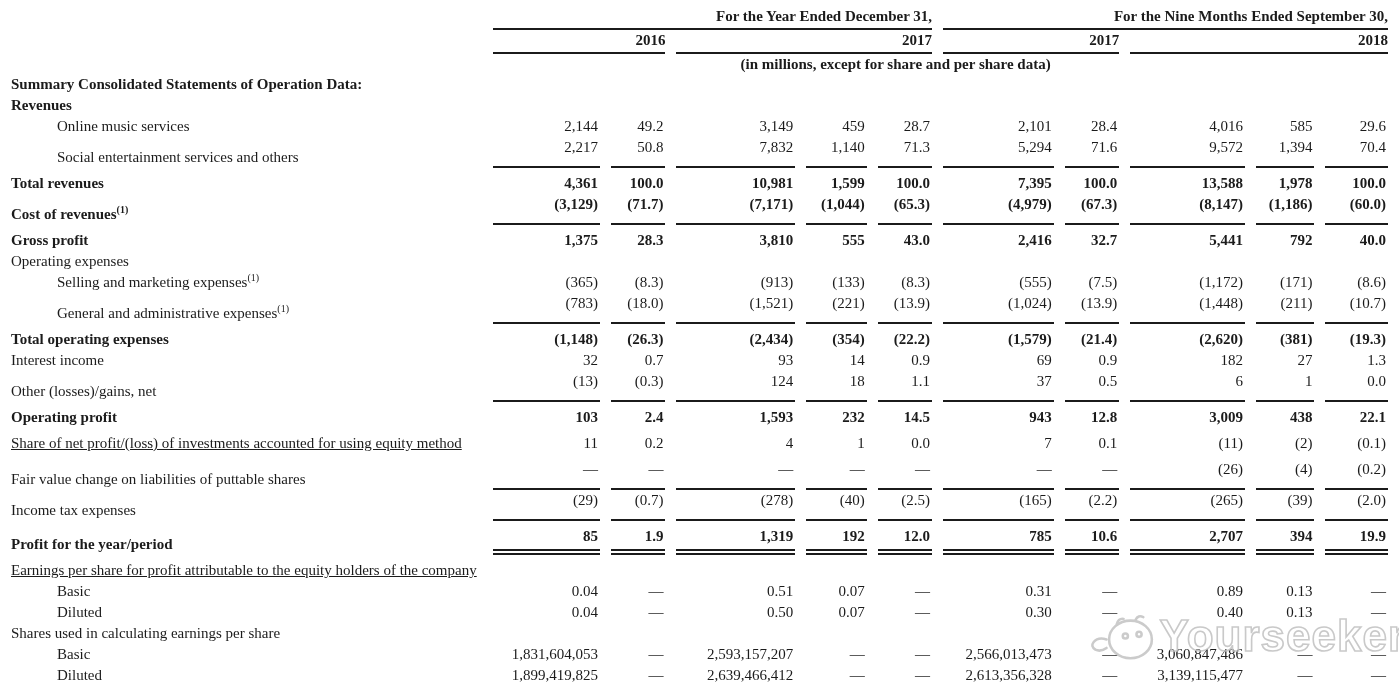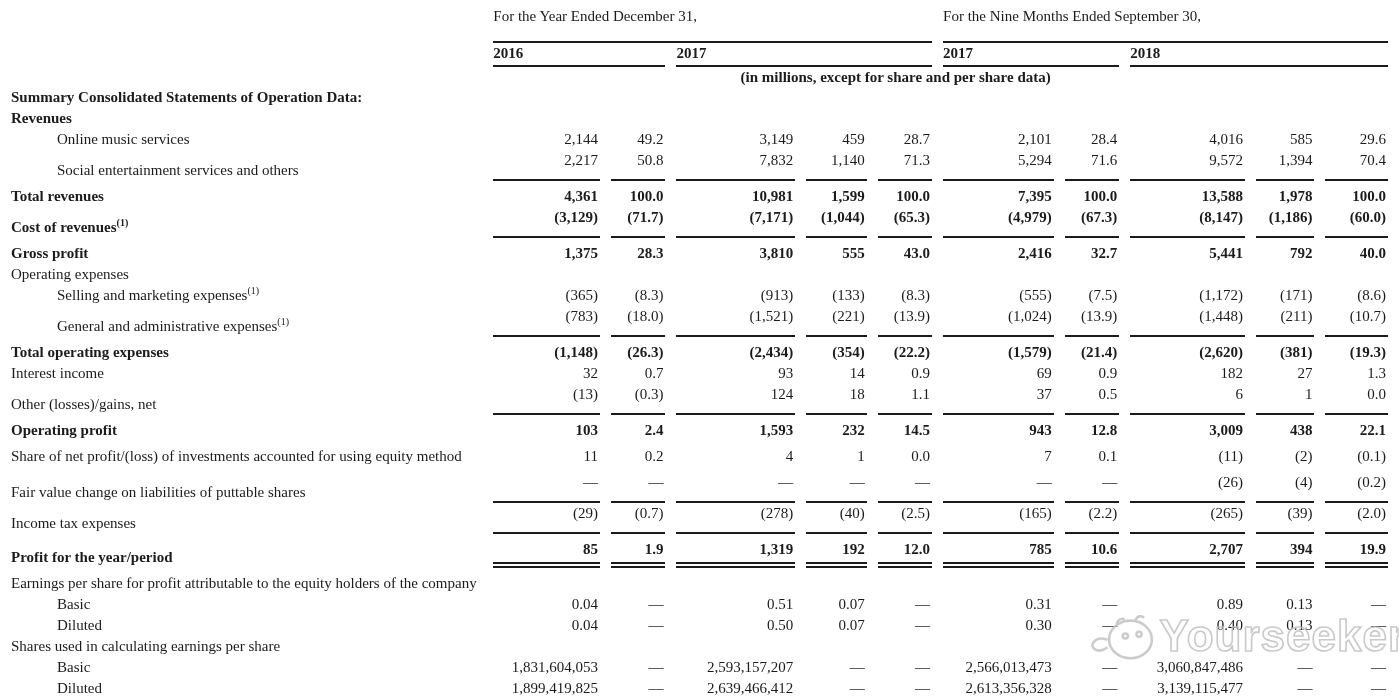--- a/index.html
+++ b/index.html
@@ -8,28 +8,28 @@
     background: #ffffff; color: #1b1b1b;
     font-family: "Liberation Serif", serif; font-size: 15px;
   }
   table {
     width: 1399px; table-layout: fixed;
     border-collapse: separate; border-spacing: 11px 0;
     margin-top: 6px;
   }
   th, td { padding: 0; vertical-align: bottom; line-height: 21px; font-weight: normal; }
   
-  th.grp   { font-weight: normal; text-align: left; border-bottom: 2px solid #1b1b1b; padding-bottom: 14px; font-size: 15px; }
-  th.yr    { font-weight: bold; text-align: left; border-bottom: 2px solid #1b1b1b; padding-bottom: 1px; }
+  th.grp   { font-weight: bold; text-align: right; border-bottom: 2px solid #1b1b1b; padding-bottom: 1px; font-size: 15px; }
+  th.yr    { font-weight: bold; text-align: right; border-bottom: 2px solid #1b1b1b; padding-bottom: 1px; }
   th.unit  { font-weight: bold; text-align: center; border-bottom: 2px solid #1b1b1b; padding-bottom: 1px; }
   td.note  { font-weight: bold; text-align: center; line-height: 20px; transform: translateX(-45px); }
   
   td.label { text-align: left; margin-left: 21px; }
   td.label.ind1 { padding-left: 46px; }
-  td.label.hang { padding-left: 24px; text-indent: -24px; }
+  td.label.hang { padding-left: 24px; text-indent: -24px; text-decoration: underline; }
   td.num   { text-align: right; padding-right: 2px; white-space: nowrap; }
   .b       { font-weight: bold; }
   td.ru    { border-bottom: 2px solid #1b1b1b; padding-bottom: 8px; }
   td.rd    { border-bottom: 6px double #1b1b1b; padding-bottom: 2px; }
   tr.gap td { padding-top: 5px; }
   sup { font-size: 10px; line-height: 0; }
   
   .watermark {
     position: absolute; left: 1086px; top: 598px; width: 320px; height: 75px;
     display: flex; align-items: center; pointer-events: none; opacity: 0.85;

